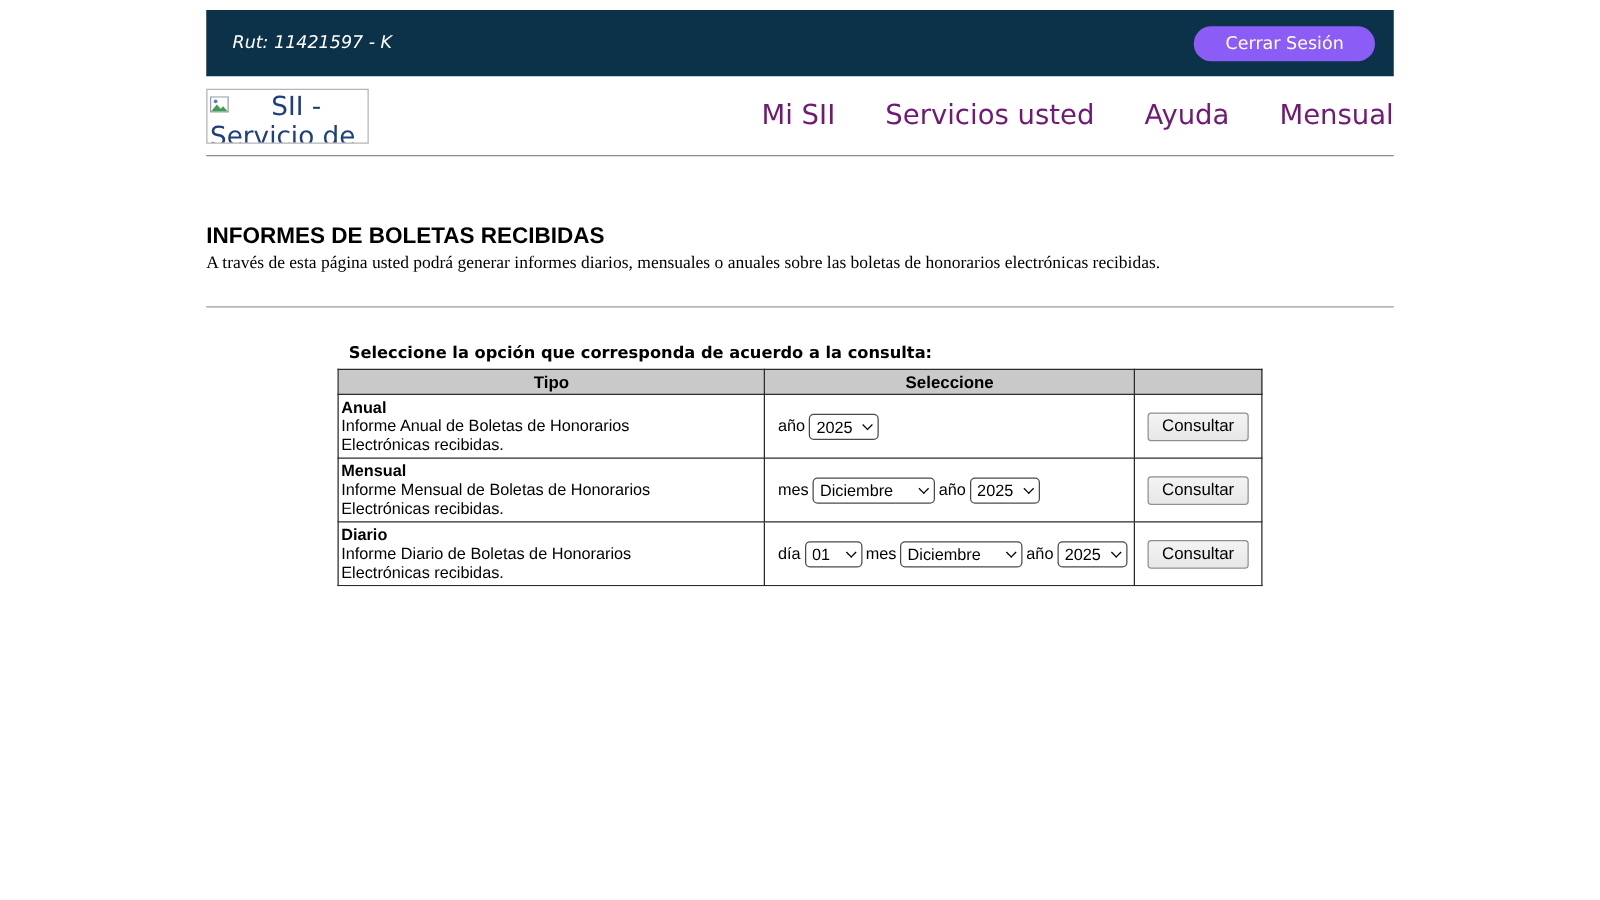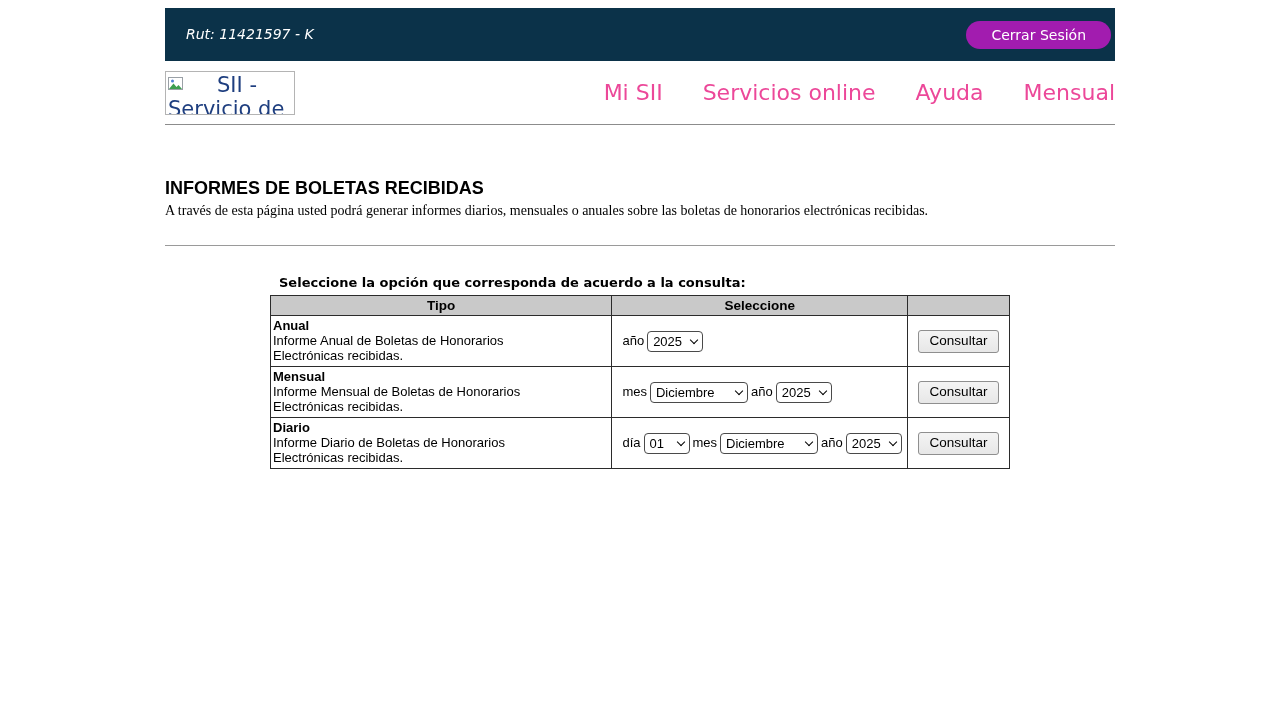--- a/index.html
+++ b/index.html
@@ -21,24 +21,24 @@
   .rut {
     position: absolute;
     left: 21px; top: 18px;
     color: #ffffff;
     font-family: "DejaVu Sans", sans-serif;
     font-size: 14px;
     font-style: italic;
   }
   .logout-btn {
     position: absolute;
-    right: 4px; top: 13px;
+    right: 15px; top: 13px;
     height: 28px;
     padding: 0 25px;
-    background: #a21caf;
+    background: #8b5cf6;
     color: #ffffff;
     border: none;
     border-radius: 14px;
     font-family: "DejaVu Sans", sans-serif;
     font-size: 14px;
     cursor: pointer;
   }
 
   
   .header-row {
@@ -58,21 +58,21 @@
   .bimg-icon { vertical-align: baseline; margin-right: 1px; }
   .logo-alt {
     color: #1e3e7f;
     font-family: "DejaVu Sans", sans-serif;
     font-size: 21px;
     line-height: 24px;
     margin-left: 32px;
   }
   .nav { display: flex; align-items: center; gap: 40px; }
   .nav a {
-    color: #ec4899;
+    color: #701a75;
     font-family: "DejaVu Sans", sans-serif;
     font-size: 22px;
     text-decoration: none;
   }
   .rule { border: 0; border-top: 1px solid #8c8c8c; margin: 0; height: 0; }
   .rule-2 { border-top: 1px solid #9a9a9a; }
 
   
   .page-title {
     margin: 53px 0 0 0;
@@ -177,21 +177,21 @@
       <span class="logo-box">
         <svg class="bimg-icon" width="16" height="15" viewBox="0 0 16 15">
           <rect x="0.5" y="0.5" width="14" height="12" fill="#ffffff" stroke="#9aa0a6"></rect>
           <circle cx="4.5" cy="4" r="1.5" fill="#4e7dd1"></circle>
           <path d="M1 12 L5.5 6.5 L8.5 10 L10.5 8 L14 12 Z" fill="#3d9e4f"></path>
         </svg><span class="logo-alt">SII - Servicio de</span>
       </span>
     </a>
     <nav class="nav">
       <a href="#">Mi SII</a>
-      <a href="#">Servicios online</a>
+      <a href="#">Servicios usted</a>
       <a href="#">Ayuda</a>
       <a href="#">Mensual</a>
     </nav>
   </div>
   <hr class="rule">
 
   <h1 class="page-title">INFORMES DE BOLETAS RECIBIDAS</h1>
   <p class="page-intro">A través de esta página usted podrá generar informes diarios, mensuales o anuales sobre las boletas de honorarios electrónicas recibidas.</p>
   <hr class="rule rule-2">
 

